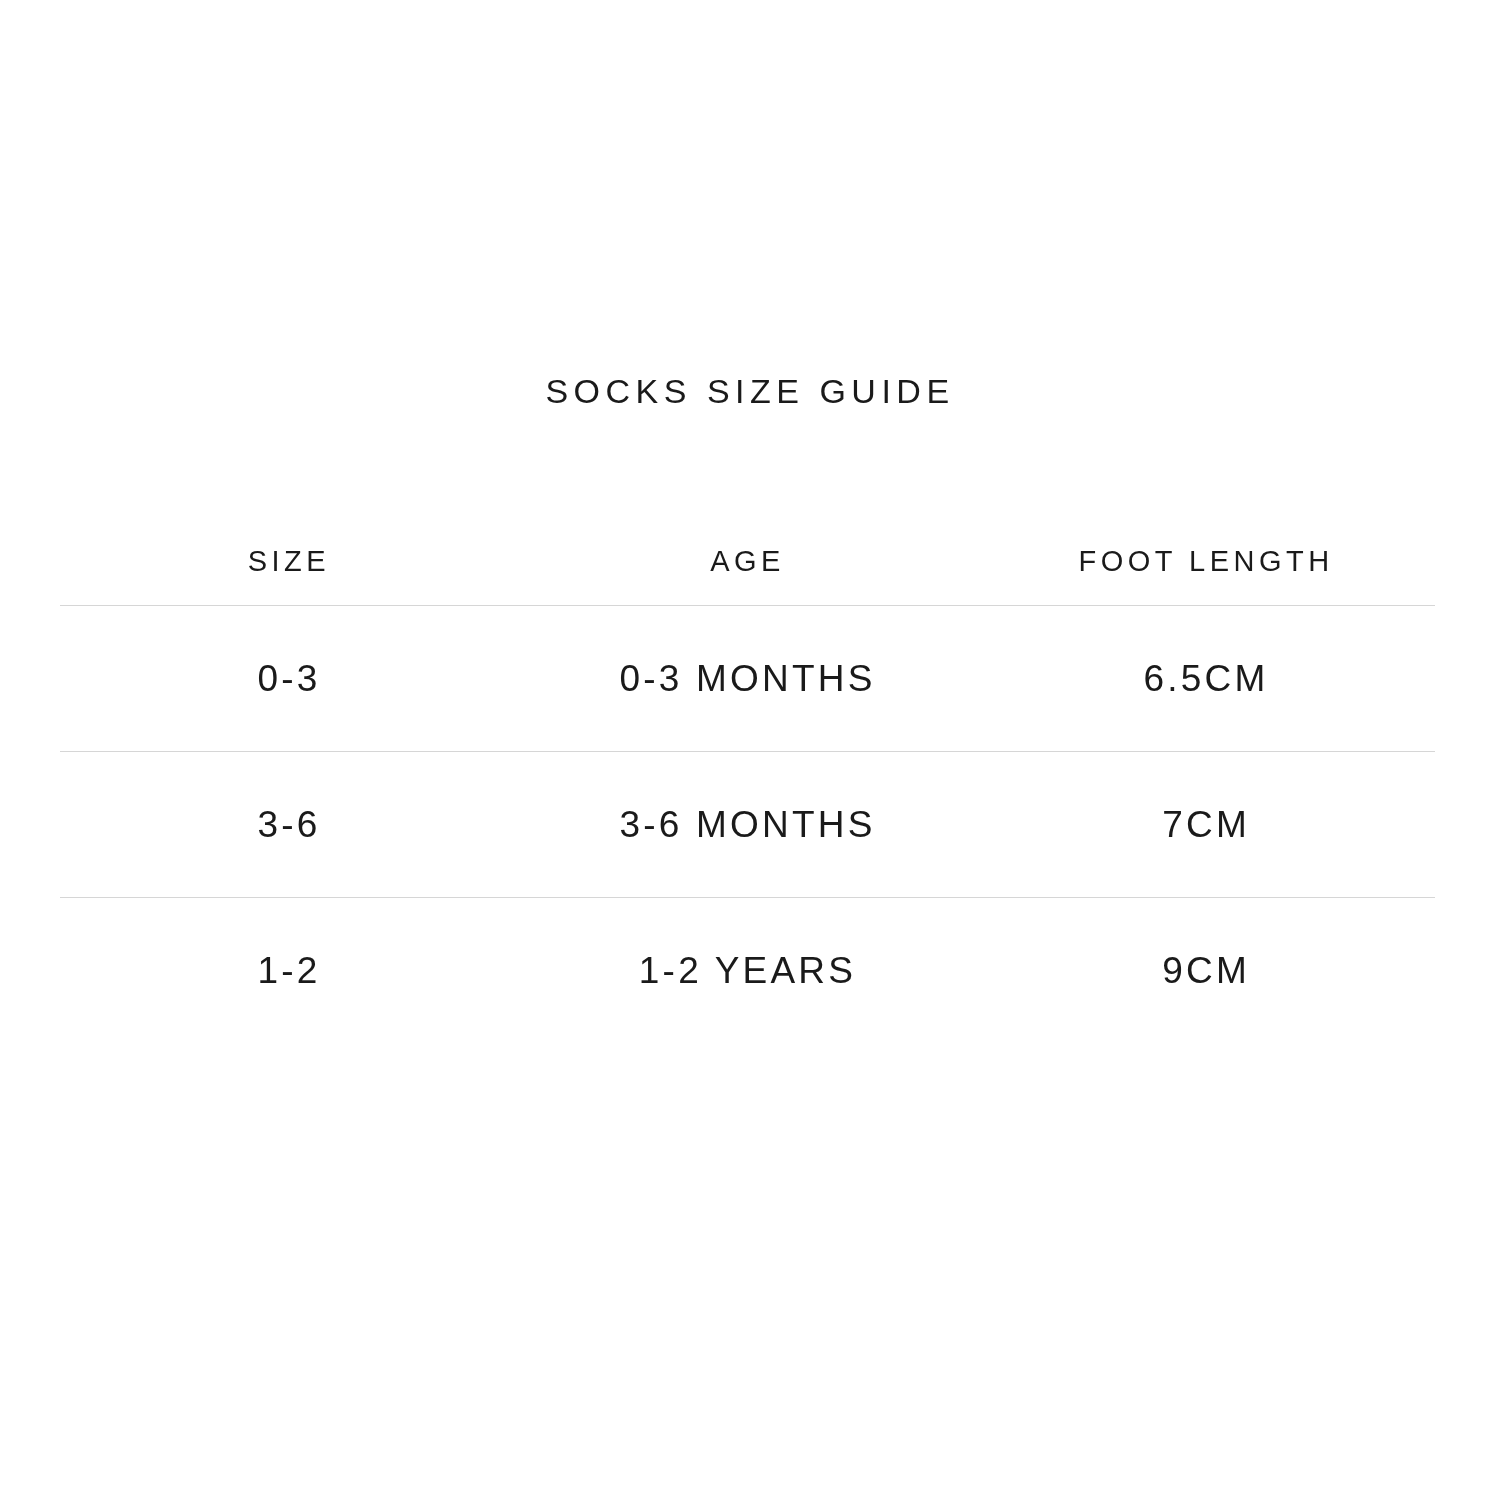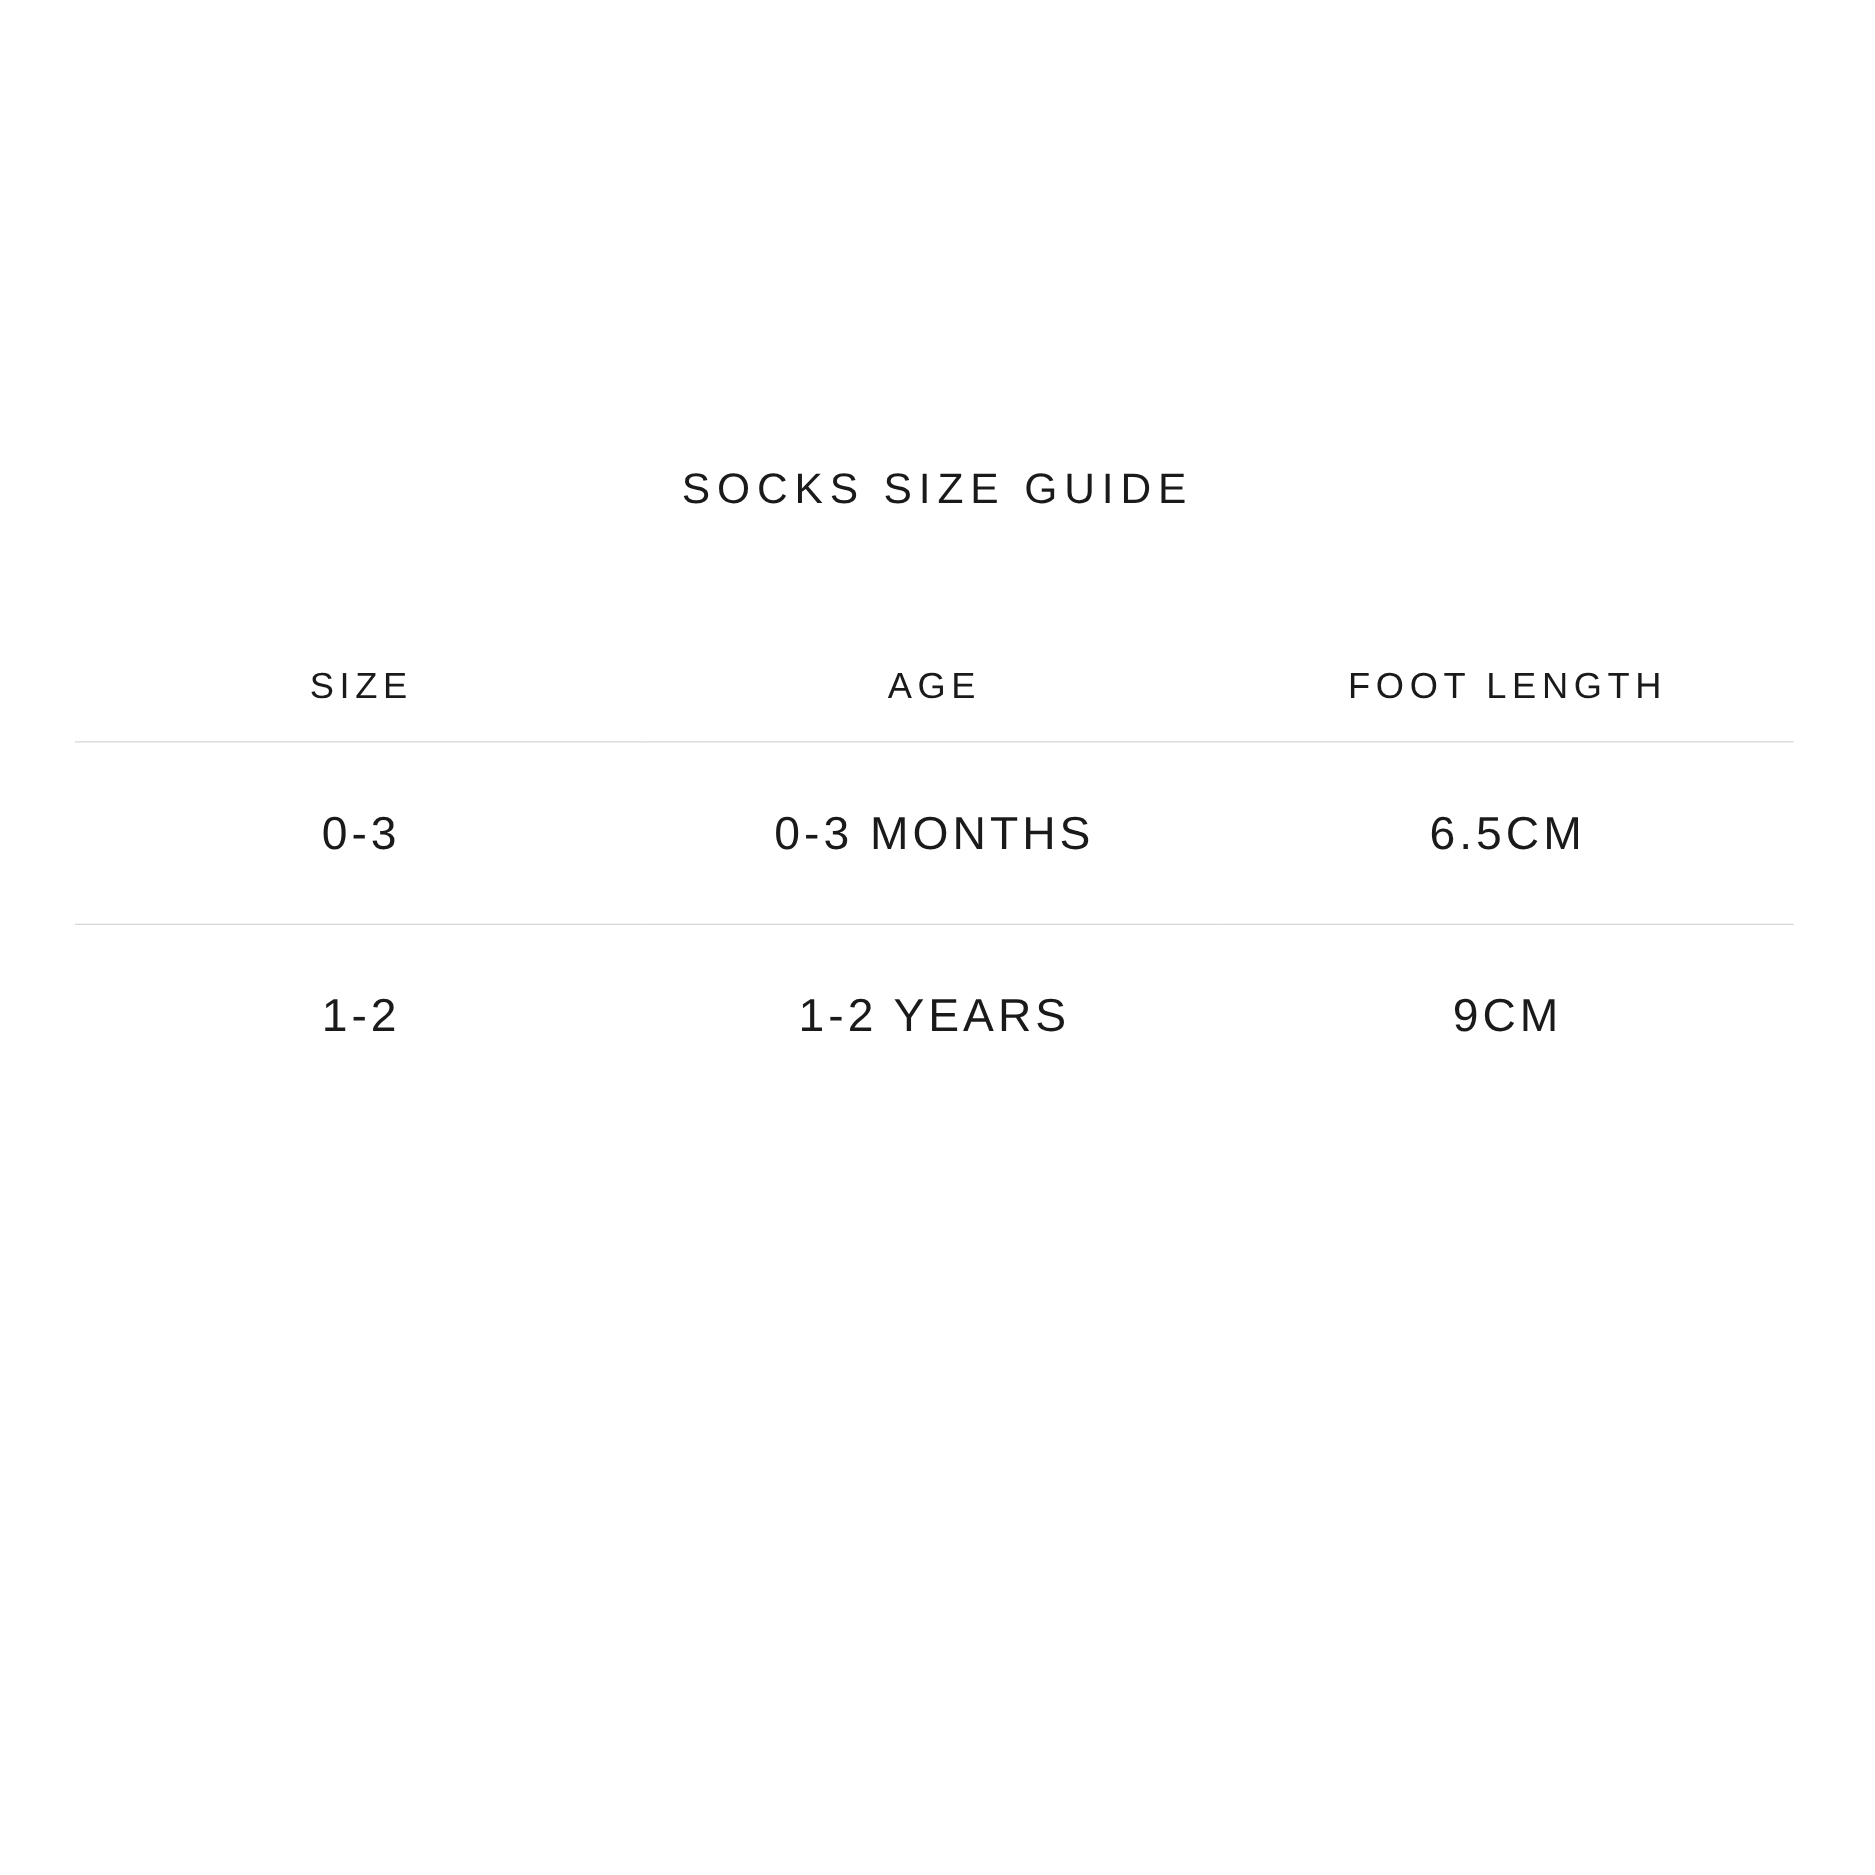--- a/index.html
+++ b/index.html
@@ -27,21 +27,21 @@
     width: 1500px;
     text-align: center;
     font-size: 34px;
     letter-spacing: 5.5px;
     font-weight: 400;
     color: #1a1a1a;
     text-transform: uppercase;
   }
   .table-wrap {
     position: absolute;
-    top: 505px;
+    top: 517px;
     left: 60px;
     width: 1375px;
   }
   table.size-table {
     width: 100%;
     border-collapse: collapse;
     table-layout: fixed;
   }
   table.size-table th,
   table.size-table td {
@@ -93,20 +93,25 @@
           <th>FOOT LENGTH</th>
         </tr>
       </thead>
       <tbody>
         <tr>
           <td>0-3</td>
           <td>0-3 MONTHS</td>
           <td>6.5CM</td>
         </tr>
         <tr>
+          <td>3-6</td>
+          <td>3-6 MONTHS</td>
+          <td>7CM</td>
+        </tr>
+        <tr>
           <td>1-2</td>
           <td>1-2 YEARS</td>
           <td>9CM</td>
         </tr>
       </tbody>
     </table>
   </div>
 
 </div>
 

